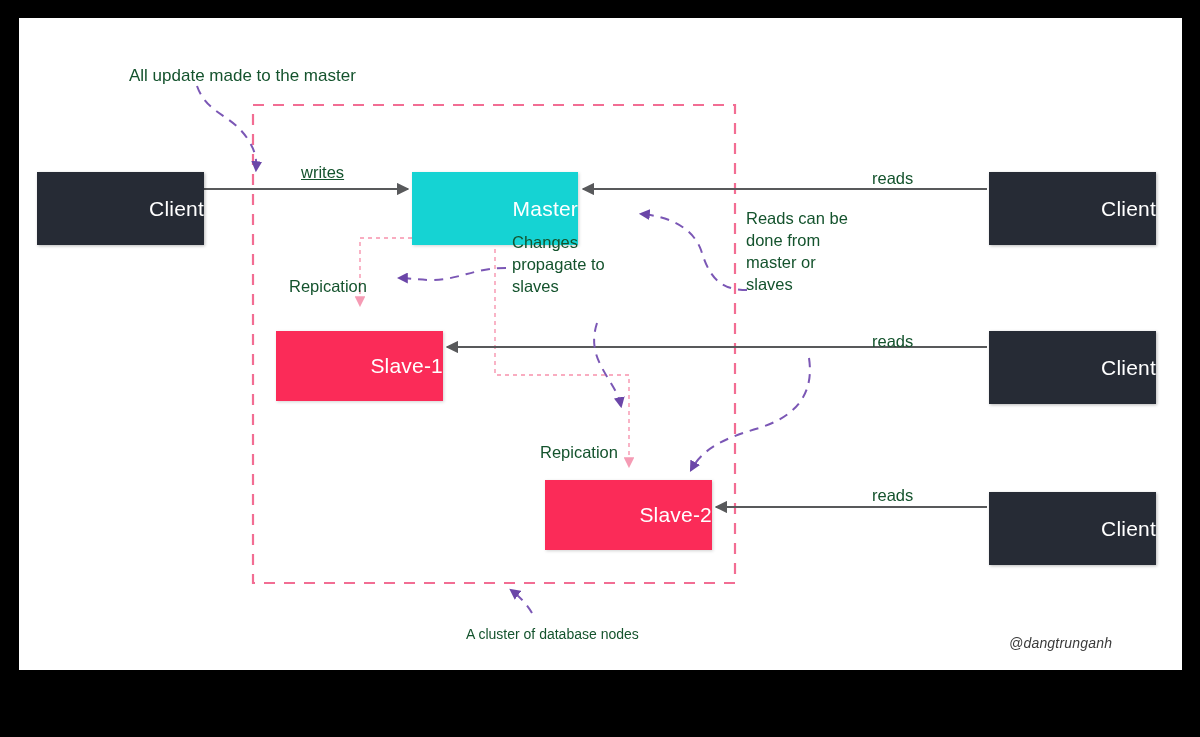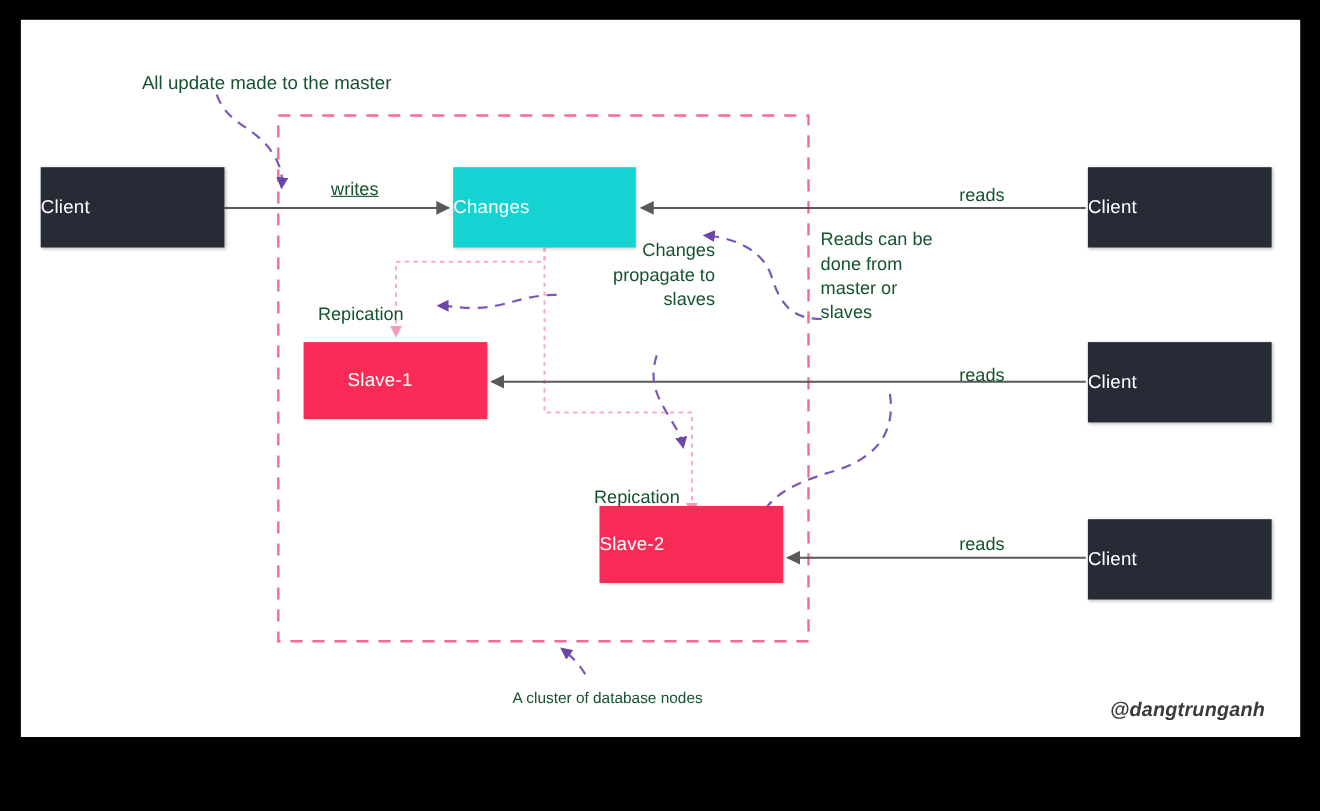--- a/index.html
+++ b/index.html
@@ -34,25 +34,26 @@
     top: 0;
     width: 1163px;
     height: 652px;
   }
 
   
   .node {
     position: absolute;
     display: flex;
     align-items: center;
-    justify-content: flex-start;
+    justify-content: flex-end;
     color: #ffffff;
-    font-size: 17px;
+    font-size: 21px;
     letter-spacing: .2px;
     box-sizing: border-box;
+    margin-top: 20px;
   }
   .node.client {
     background: #262b35;
     width: 167px;
     height: 73px;
     box-shadow: 1px 1px 3px rgba(0,0,0,.28);
   }
   .node.master {
     background: #15d3d3;
     width: 166px;
@@ -84,31 +85,31 @@
   }
   .lbl.blk { white-space: normal; }
 
   #lbl-headline      { left: 110px;  top: 47px;  font-size: 17px; }
   #lbl-writes        { left: 282px;  top: 144px; text-decoration: underline; }
   #lbl-reads-1       { left: 853px;  top: 150px; }
   #lbl-reads-2       { left: 853px;  top: 313px; }
   #lbl-reads-3       { left: 853px;  top: 467px; }
   #lbl-repl-1        { left: 270px;  top: 258px; }
   #lbl-repl-2        { left: 521px;  top: 424px; }
-  #lbl-changes       { left: 493px;  top: 200px; width: 138px; text-align: right; }
+  #lbl-changes       { left: 493px;  top: 214px; width: 138px; }
   #lbl-readscan      { left: 727px;  top: 190px; width: 102px; }
   #lbl-cluster       { left: 447px;  top: 607px; font-size: 14px; }
 
   #watermark {
     position: absolute;
     left: 990px;
     top: 617px;
-    font-size: 18px;
+    font-size: 14px;
     font-style: italic;
-    font-weight: bold;
+    font-weight: normal;
     color: #3a3a3a;
     letter-spacing: .2px;
   }
 </style>
 </head>
 <body>
 
 <div id="frame">
   <div id="canvas">
 
@@ -149,21 +150,21 @@
       <path d="M 790 340 C 796 380, 772 400, 740 410 C 706 420, 684 430, 672 452" fill="none" stroke="#7b57b5" stroke-width="2" stroke-dasharray="9 7" marker-end="url(#arrHeadPurple)"></path>
 
       <path d="M 513 595 C 508 586, 500 578, 492 572" fill="none" stroke="#7b57b5" stroke-width="2" stroke-dasharray="9 7" marker-end="url(#arrHeadPurple)"></path>
     </svg>
 
     <div class="node client" id="client-writes">
       <span>Client</span>
     </div>
 
     <div class="node master" id="master">
-      <span>Changes</span>
+      <span>Master</span>
     </div>
 
     <div class="node client" id="client-read-1">
       <span>Client</span>
     </div>
 
     <div class="node slave" id="slave-1">
       <span>Slave-1</span>
     </div>
 

